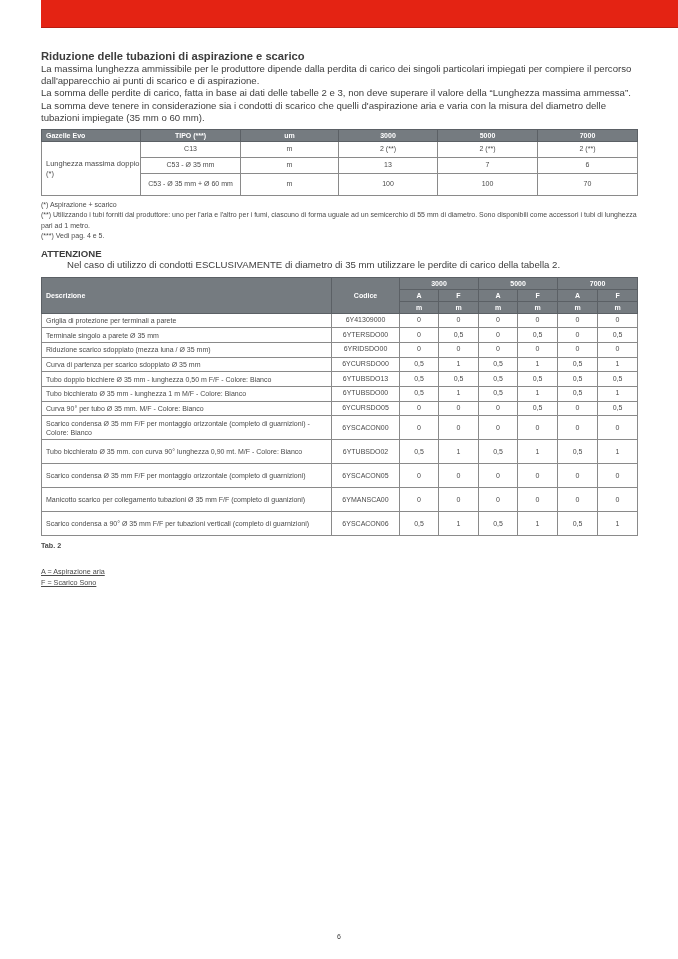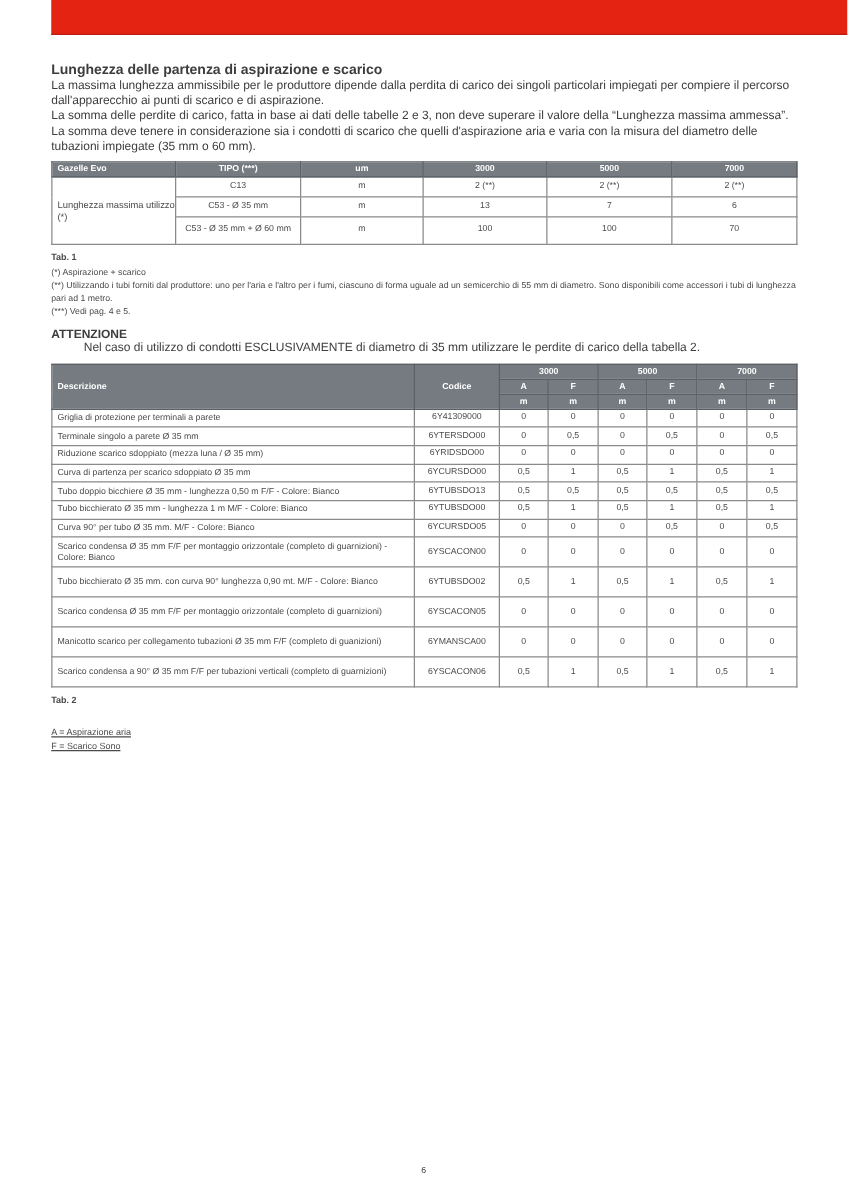--- a/index.html
+++ b/index.html
@@ -32,21 +32,21 @@
   .t2 tr.two td { height: 24px; }
   .legend { font-size: 7.2px; line-height: 11px; color: #4a4a4a; margin-top: 16px; text-decoration: underline; }
   .pagenum { position: absolute; left: 0; width: 678px; top: 933px; text-align: center; font-size: 7px; color: #3a3a3a; }
 </style>
 </head>
 <body>
 
 <div class="topbar"></div>
 
 <div class="content">
-  <h2 class="sec">Lunghezza delle partenza di aspirazione e scarico</h2>
+  <h2 class="sec">Riduzione delle tubazioni di aspirazione e scarico</h2>
   <p class="body">La massima lunghezza ammissibile per le produttore dipende dalla perdita di carico dei singoli particolari impiegati per compiere il percorso dall'apparecchio ai punti di scarico e di aspirazione.</p>
   <p class="body">La somma delle perdite di carico, fatta in base ai dati delle tabelle 2 e 3, non deve superare il valore della “Lunghezza massima ammessa”. La somma deve tenere in considerazione sia i condotti di scarico che quelli d'aspirazione aria e varia con la misura del diametro delle tubazioni impiegate (35 mm o 60 mm).</p>
 
   <table class="t1">
     <colgroup>
       <col style="width:99px">
         <col style="width:100px">
         <col style="width:98px">
       <col style="width:99px">
         <col style="width:100px">
@@ -57,21 +57,21 @@
         <th class="left">Gazelle Evo</th>
         <th>TIPO (***)</th>
         <th>um</th>
         <th>3000</th>
         <th>5000</th>
         <th>7000</th>
       </tr>
     </thead>
     <tbody>
       <tr>
-        <td class="desc" rowspan="3">Lunghezza massima utilizzo (*)</td>
+        <td class="desc" rowspan="3">Lunghezza massima doppio (*)</td>
         <td>C13</td>
         <td>m</td>
         <td>2 (**)</td>
         <td>2 (**)</td>
         <td>2 (**)</td>
       </tr>
       <tr>
         <td>C53 - Ø 35 mm</td>
         <td>m</td>
         <td>13</td>
@@ -81,21 +81,20 @@
       <tr>
         <td class="tall">C53 - Ø 35 mm + Ø 60 mm</td>
         <td>m</td>
         <td>100</td>
         <td>100</td>
         <td>70</td>
       </tr>
     </tbody>
   </table>
 
-  <div class="tablabel">Tab. 1</div>
   <div class="notes">
     <div class="note">(*) Aspirazione + scarico</div>
     <div class="note">(**) Utilizzando i tubi forniti dal produttore: uno per l'aria e l'altro per i fumi, ciascuno di forma uguale ad un semicerchio di 55 mm di diametro. Sono disponibili come accessori i tubi di lunghezza pari ad 1 metro.</div>
     <div class="note">(***) Vedi pag. 4 e 5.</div>
   </div>
 
   <div class="attn-title">ATTENZIONE</div>
   <div class="attn">Nel caso di utilizzo di condotti ESCLUSIVAMENTE di diametro di 35 mm utilizzare le perdite di carico della tabella 2.</div>
 
 

